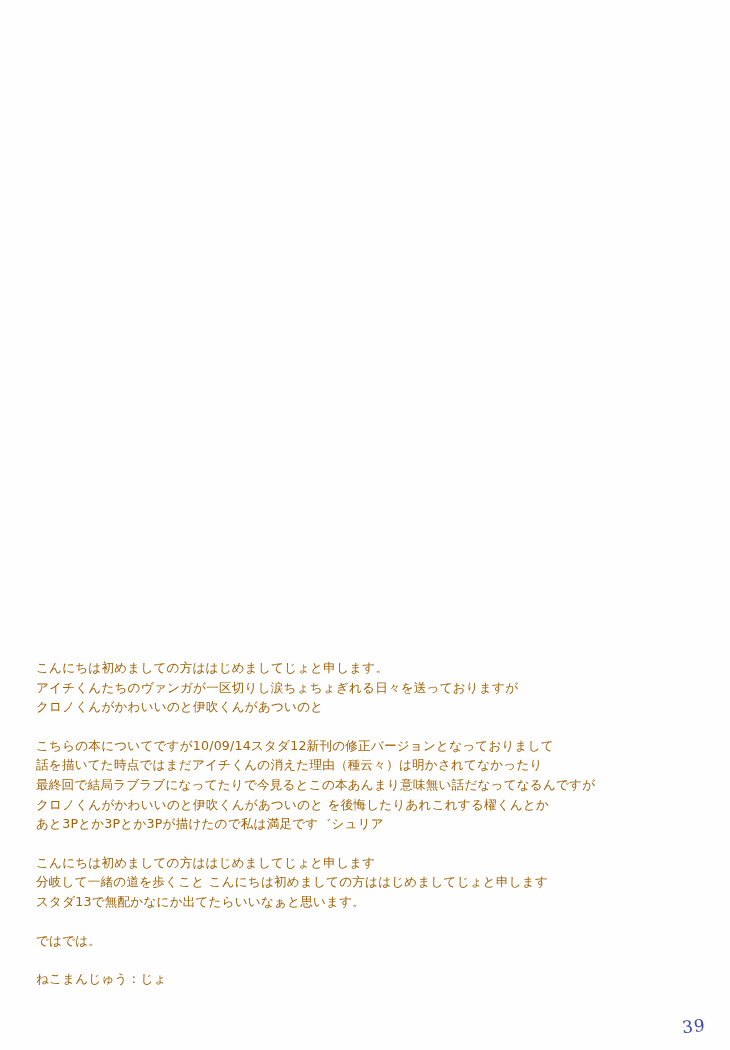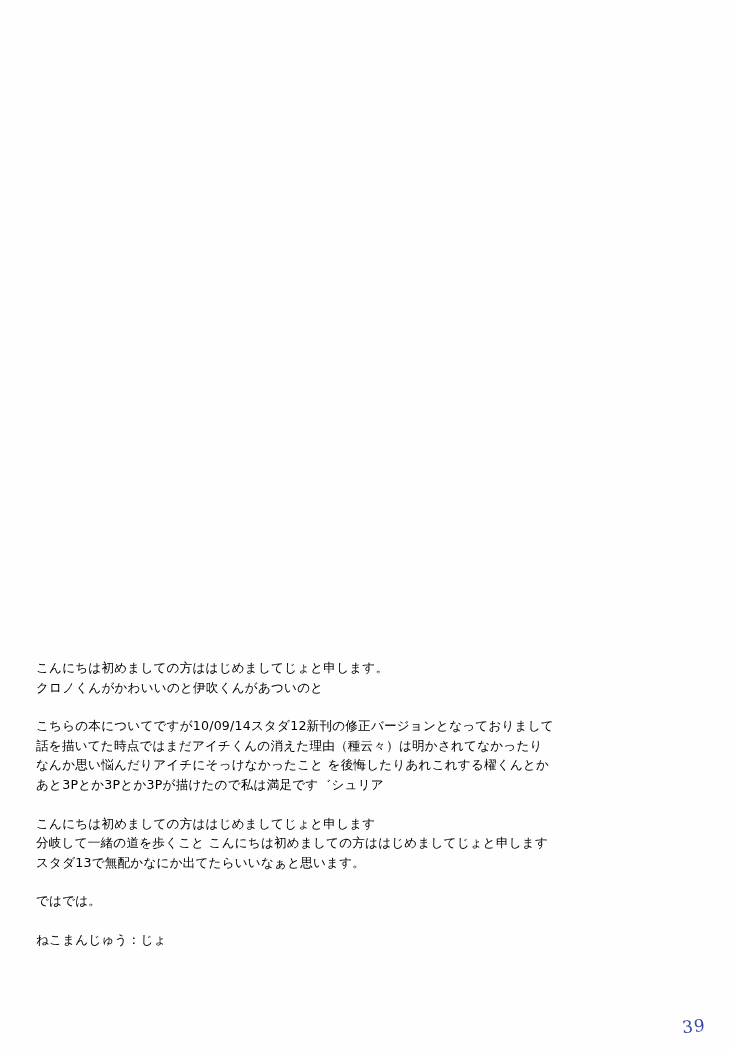--- a/index.html
+++ b/index.html
@@ -20,21 +20,21 @@
     inset: 0;
     background: #fefefe;
   }
 
   
   .afterword {
     position: absolute;
     left: 36px;
     top: 658px;
     width: 660px;
-    color: #000000;
+    color: #a16207;
     font-size: 12.6px;
     line-height: 19.6px;
     letter-spacing: 0.2px;
     font-family: "DejaVu Sans", sans-serif;
   }
 
   .para {
     margin: 0 0 19px 0;
   }
   .para:last-child {
@@ -63,27 +63,29 @@
 </style>
 </head>
 <body>
 
 <div class="page">
 
   <div class="afterword">
 
     <p class="para">
       <span class="line">こんにちは初めましての方ははじめましてじょと申します。</span>
+      <span class="line">アイチくんたちのヴァンガが一区切りし涙ちょちょぎれる日々を送っておりますが</span>
       <span class="line">クロノくんがかわいいのと伊吹くんがあついのと</span>
     </p>
 
     <p class="para">
       <span class="line">こちらの本についてですが10/09/14スタダ12新刊の修正バージョンとなっておりまして</span>
       <span class="line">話を描いてた時点ではまだアイチくんの消えた理由（種云々）は明かされてなかったり</span>
-      <span class="line">なんか思い悩んだりアイチにそっけなかったこと を後悔したりあれこれする櫂くんとか</span>
+      <span class="line">最終回で結局ラブラブになってたりで今見るとこの本あんまり意味無い話だなってなるんですが</span>
+      <span class="line">クロノくんがかわいいのと伊吹くんがあついのと を後悔したりあれこれする櫂くんとか</span>
       <span class="line">あと3Pとか3Pとか3Pが描けたので私は満足です゛シュリア</span>
     </p>
 
     <p class="para">
       <span class="line">こんにちは初めましての方ははじめましてじょと申します</span>
       <span class="line">分岐して一緒の道を歩くこと こんにちは初めましての方ははじめましてじょと申します</span>
       <span class="line">スタダ13で無配かなにか出てたらいいなぁと思います。</span>
     </p>
 
     <p class="para">

